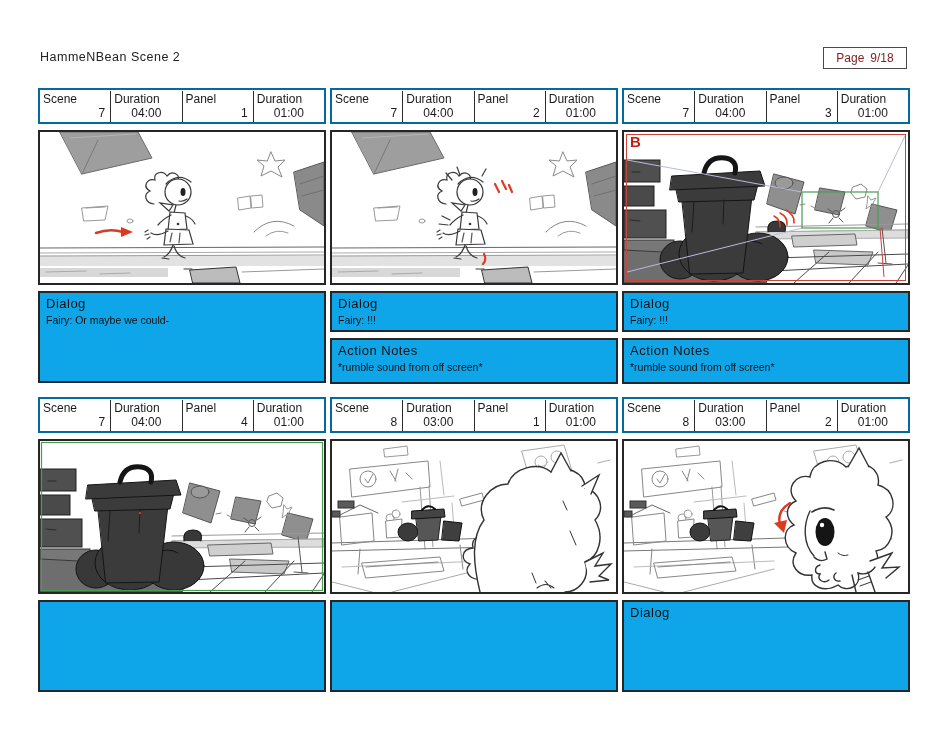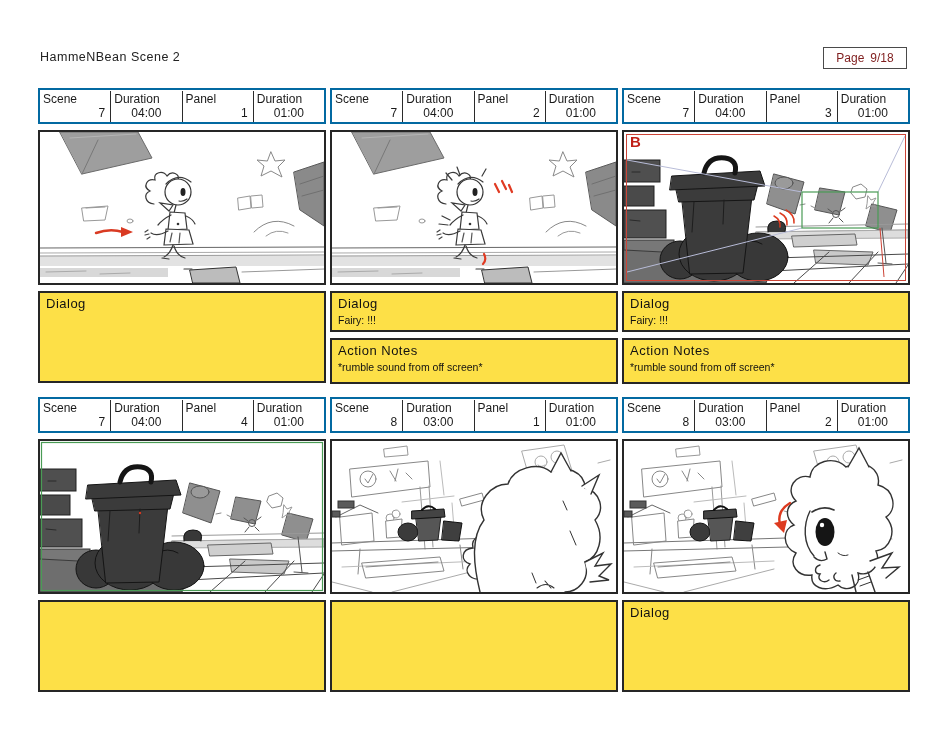--- a/index.html
+++ b/index.html
@@ -26,21 +26,21 @@
   .val.ctr{text-align:center;}
 
   .pimage{
     position:absolute;top:42px;left:0;width:288px;height:155px;border:2px solid #262626;
     box-sizing:border-box;background:#fff;overflow:hidden;
   }
   .pimage svg{display:block;}
   .cam-marker{position:absolute;top:2px;left:6px;font-size:15px;font-weight:bold;color:#c02018;line-height:1;}
 
   .psections{position:absolute;top:203px;left:0;width:288px;display:flex;flex-direction:column;gap:6px;}
-  .sec{border:2px solid #262626;box-sizing:border-box;background:#fde047;padding:3px 14px 2px 6px;overflow:hidden;}
+  .sec{border:2px solid #262626;box-sizing:border-box;background:#0ea5e9;padding:3px 14px 2px 6px;overflow:hidden;}
   .sec-full{height:92px;}
   .sec-dialog{height:41px;}
   .sec-action{height:46px;}
   .sec .sec-title{font-size:13px;letter-spacing:.5px;margin:0 0 2px 0;color:#111;}
   .sec .sec-text{font-size:10.5px;line-height:1.4;color:#111;white-space:pre-wrap;}
 
   .hiddendefs{position:absolute;width:0;height:0;overflow:hidden;}
 </style>
 </head>
 <body>
@@ -221,20 +221,21 @@
         <use href="#fairyA"></use>
         <g fill="none" stroke="#d93a22" stroke-width="2.4" stroke-linecap="round">
           <path d="M56,101 q14,-5 27,-1"></path>
           <polygon points="81,95 93,100 81,105" fill="#d93a22" stroke="none"></polygon>
         </g>
       </svg>
     </div>
     <div class="psections">
       <div class="sec sec-full">
         <div class="sec-title">Dialog</div>
+        <div class="sec-text">Fairy: Or maybe we could-</div>
       </div>
     </div>
   </div>
 
   <div class="panel r1 c2">
     <div class="ptable">
       <div class="pcell">
         <span class="lab">Scene</span>
         <span class="val num">7</span>
       </div>

